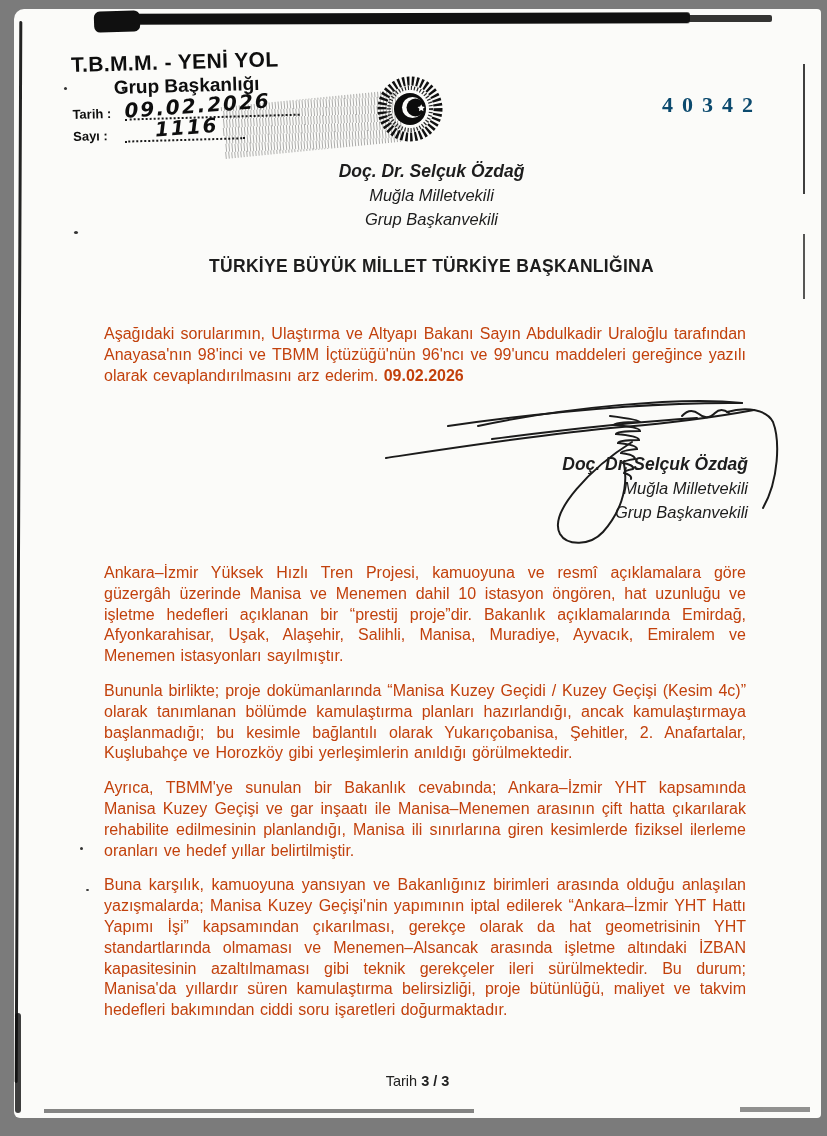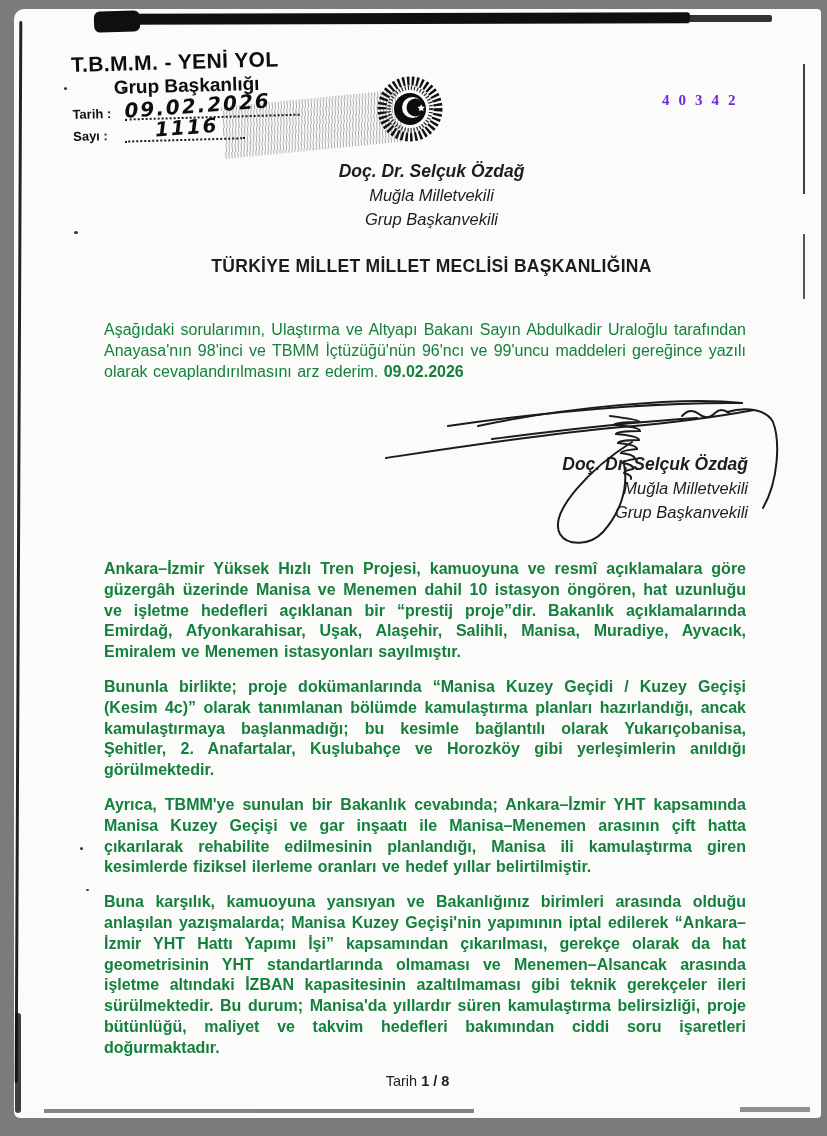--- a/index.html
+++ b/index.html
@@ -28,33 +28,33 @@
   .stamp-row{display:flex;align-items:flex-end;margin-top:2px;}
   .stamp-label{font-size:13px;font-weight:800;width:52px;}
   .stamp-dots{border-bottom:2px dotted #1a1a1a;flex:0 0 auto;}
   .hand{font-family:"DejaVu Sans",sans-serif;font-style:italic;font-weight:800;font-size:20px;
         letter-spacing:2px;transform:rotate(-2.5deg);display:inline-block;line-height:14px;}
   .stamp-noise{position:absolute;left:150px;top:52px;width:178px;height:52px;opacity:.55;
         background:repeating-linear-gradient(97deg,rgba(10,10,10,.6) 0 1px,transparent 1px 3px);
         filter:blur(.6px);transform:rotate(-4deg);}
 
   .refnum{position:absolute;left:648px;top:83px;font-family:"Liberation Serif","DejaVu Serif",serif;
-        font-weight:700;font-size:15px;letter-spacing:9px;color:#6d28d9;}
+        font-weight:700;font-size:22px;letter-spacing:9px;color:#0c4a6e;}
 
   .emblem{position:absolute;left:362px;top:66px;width:68px;height:68px;}
 
   .center-block{position:absolute;left:0;width:100%;text-align:center;padding-left:28px;box-sizing:border-box;}
   .author{top:150px;line-height:24px;font-style:italic;font-size:16.5px;}
   .author .nm{font-weight:800;font-size:17.5px;}
   .salutation{top:247px;font-weight:800;font-size:17.5px;letter-spacing:.3px;}
 
   .bodytext{position:absolute;left:90px;width:642px;text-align:justify;font-size:16px;
-        line-height:20.8px;word-spacing:1px;color:#15803d;}
+        line-height:20.8px;word-spacing:1px;color:#c2410c;margin-top:20px;}
   .intro{top:295px;}
-  .paras{top:550px;font-weight:bold;}
+  .paras{top:534px;}
   .paras p{margin:0 0 14px 0;}
   .closing{margin-top:22px;text-align:left;}
 
   .sigsvg{position:absolute;left:368px;top:373px;width:400px;height:165px;}
   .sigblock{position:absolute;right:73px;top:443px;text-align:right;font-style:italic;
         font-size:16.5px;line-height:24px;}
   .sigblock .nm{font-weight:800;font-size:17.5px;}
 
   .footer{position:absolute;left:0;top:1064px;width:100%;text-align:center;font-size:14.5px;color:#222;}
   .footer b{font-weight:800;}
@@ -104,21 +104,21 @@
     </svg>
 
     <div class="refnum">40342</div>
 
     <div class="center-block author">
       <div class="nm">Doç. Dr. Selçuk Özdağ</div>
       <div>Muğla Milletvekili</div>
       <div>Grup Başkanvekili</div>
     </div>
 
-    <div class="center-block salutation">TÜRKİYE MİLLET MİLLET MECLİSİ BAŞKANLIĞINA</div>
+    <div class="center-block salutation">TÜRKİYE BÜYÜK MİLLET TÜRKİYE BAŞKANLIĞINA</div>
 
     <p class="bodytext intro"><span>Aşağıdaki sorularımın, Ulaştırma ve Altyapı Bakanı Sayın Abdulkadir Uraloğlu tarafından Anayasa'nın 98'inci ve TBMM İçtüzüğü'nün 96'ncı ve 99'uncu maddeleri gereğince yazılı olarak cevaplandırılmasını arz ederim.</span> <strong>09.02.2026</strong></p>
 
     <svg class="sigsvg" viewBox="0 0 400 165" fill="none" stroke="#1b1b1b" stroke-width="2" stroke-linecap="round">
       <path d="M4,76 C70,66 160,52 240,45 C300,40 345,33 372,28"></path>
       <path d="M66,44 C150,32 260,20 360,21"></path>
       <path d="M360,21 C300,14 180,26 96,44"></path>
       <path d="M110,57 C180,48 250,40 315,36"></path>
       <path d="M228,34 c16,2 30,4 30,6 c-14,0 -26,1 -26,3 c12,1 26,3 26,6 c-13,0 -24,1 -24,3 c11,1 23,3 23,6 c-11,0 -21,1 -21,3 c10,1 19,3 19,6 c-9,1 -16,2 -16,4 c8,1 14,3 14,6 c-7,1 -12,2 -12,4 c6,1 11,3 10,6 c-5,1 -9,2 -9,4 c4,1 8,3 7,6"></path>
       <path d="M250,60 C210,85 166,130 178,152 C185,164 208,164 221,150 C237,132 247,108 242,82"></path>
@@ -128,23 +128,23 @@
 
     <div class="sigblock">
       <div class="nm">Doç. Dr. Selçuk Özdağ</div>
       <div>Muğla Milletvekili</div>
       <div>Grup Başkanvekili</div>
     </div>
 
     <div class="bodytext paras">
       <p>Ankara–İzmir Yüksek Hızlı Tren Projesi, kamuoyuna ve resmî açıklamalara göre güzergâh üzerinde Manisa ve Menemen dahil 10 istasyon öngören, hat uzunluğu ve işletme hedefleri açıklanan bir “prestij proje”dir. Bakanlık açıklamalarında Emirdağ, Afyonkarahisar, Uşak, Alaşehir, Salihli, Manisa, Muradiye, Ayvacık, Emiralem ve Menemen istasyonları sayılmıştır.</p>
       <p>Bununla birlikte; proje dokümanlarında “Manisa Kuzey Geçidi / Kuzey Geçişi (Kesim 4c)” olarak tanımlanan bölümde kamulaştırma planları hazırlandığı, ancak kamulaştırmaya başlanmadığı; bu kesimle bağlantılı olarak Yukarıçobanisa, Şehitler, 2. Anafartalar, Kuşlubahçe ve Horozköy gibi yerleşimlerin anıldığı görülmektedir.</p>
-      <p>Ayrıca, TBMM'ye sunulan bir Bakanlık cevabında; Ankara–İzmir YHT kapsamında Manisa Kuzey Geçişi ve gar inşaatı ile Manisa–Menemen arasının çift hatta çıkarılarak rehabilite edilmesinin planlandığı, Manisa ili kamulaştırma giren kesimlerde fiziksel ilerleme oranları ve hedef yıllar belirtilmiştir.</p>
+      <p>Ayrıca, TBMM'ye sunulan bir Bakanlık cevabında; Ankara–İzmir YHT kapsamında Manisa Kuzey Geçişi ve gar inşaatı ile Manisa–Menemen arasının çift hatta çıkarılarak rehabilite edilmesinin planlandığı, Manisa ili sınırlarına giren kesimlerde fiziksel ilerleme oranları ve hedef yıllar belirtilmiştir.</p>
       <p>Buna karşılık, kamuoyuna yansıyan ve Bakanlığınız birimleri arasında olduğu anlaşılan yazışmalarda; Manisa Kuzey Geçişi'nin yapımının iptal edilerek “Ankara–İzmir YHT Hattı Yapımı İşi” kapsamından çıkarılması, gerekçe olarak da hat geometrisinin YHT standartlarında olmaması ve Menemen–Alsancak arasında işletme altındaki İZBAN kapasitesinin azaltılmaması gibi teknik gerekçeler ileri sürülmektedir. Bu durum; Manisa'da yıllardır süren kamulaştırma belirsizliği, proje bütünlüğü, maliyet ve takvim hedefleri bakımından ciddi soru işaretleri doğurmaktadır.</p>
     </div>
 
     <div class="footer">
       <span>Tarih</span>
-      <b>1 / 8</b>
+      <b>3 / 3</b>
     </div>
 
   </div>
 </div>
 
 </body></html>

